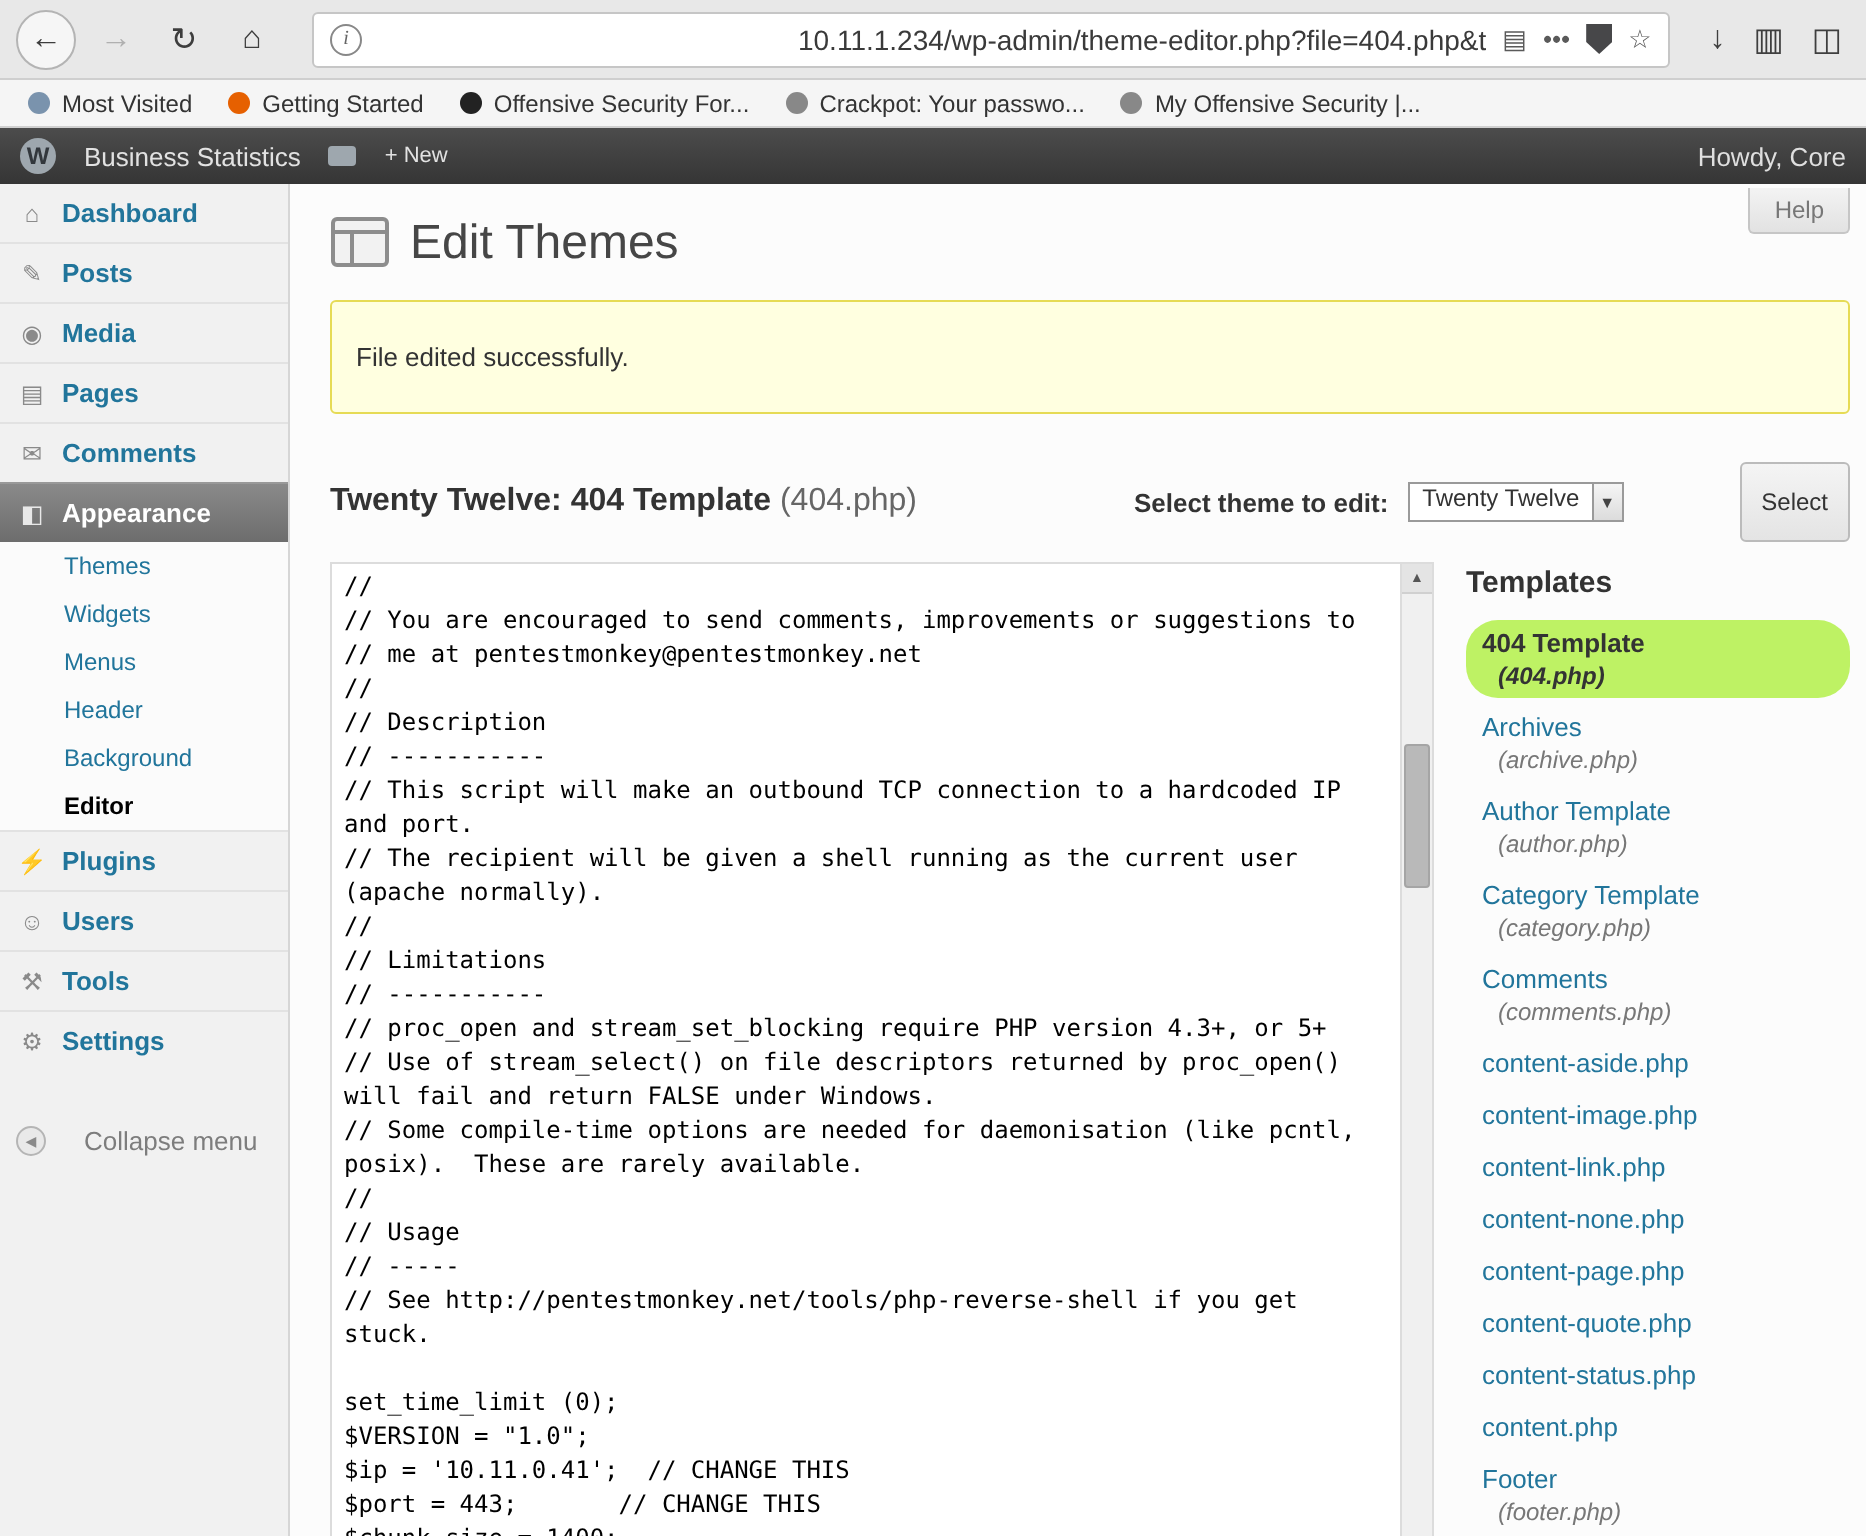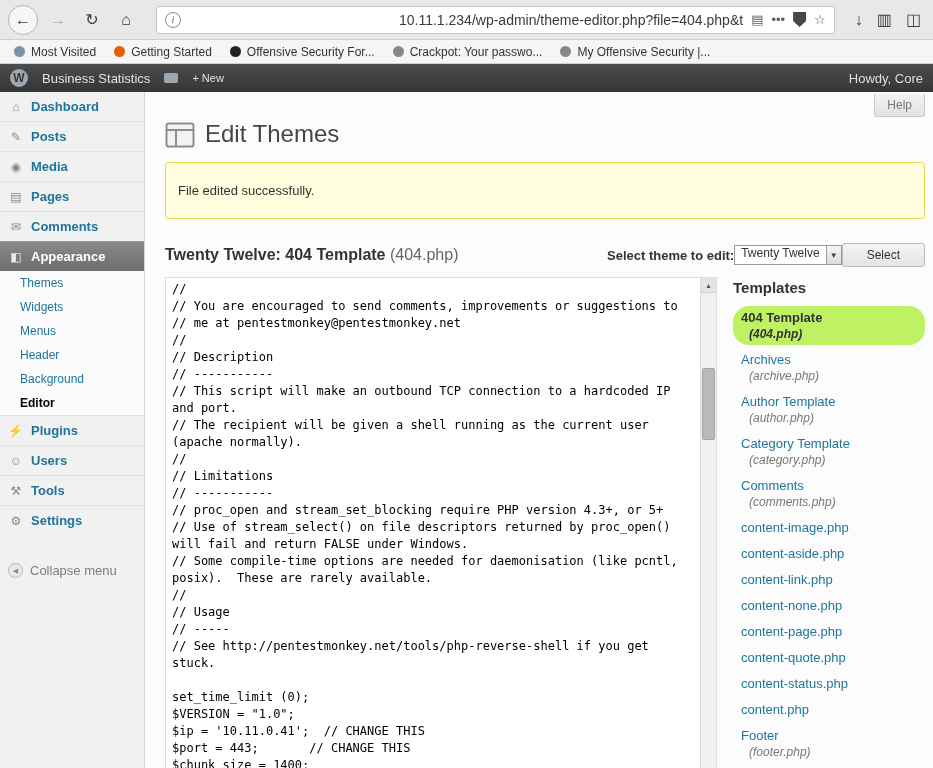--- a/index.html
+++ b/index.html
@@ -32,41 +32,41 @@
   .ab-howdy { margin-left:auto; font-size:13px; color:#dfdfdf; white-space:nowrap; }
 
   
   .wp-body { display:flex; height:676px; }
   .wp-sidebar { width:145px; background:#f1f1f1; border-right:1px solid #d6d6d6; font-size:13px; flex-shrink:0; }
   .type-top { display:flex; align-items:center; gap:7px; padding:7px 8px; font-weight:bold; color:#21759b; border-top:1px solid #e2e2e2; cursor:pointer; }
   .wp-sidebar .type-top:first-child { border-top:none; }
   .mi-icon { width:16px; text-align:center; color:#8a8a8a; font-weight:normal; font-size:12px; }
   .type-top.active { background:linear-gradient(#8a8a8a,#6d6d6d); color:#fff; border-top-color:#999; }
   .type-top.active .mi-icon { color:#e8e8e8; }
-  .type-sub { padding:5px 8px 5px 20px; font-size:12px; color:#21759b; background:#fbfbfb; cursor:pointer; }
+  .type-sub { padding:5px 8px 5px 32px; font-size:12px; color:#21759b; background:#fbfbfb; cursor:pointer; }
   .type-sub.bold { font-weight:bold; color:#000; }
-  .collapse-row { display:flex; gap:7px; padding:10px 8px; margin-top:18px; color:#7d7d7d; font-size:13px; cursor:pointer; }
+  .collapse-row { display:flex; gap:19px; padding:10px 8px; margin-top:18px; color:#7d7d7d; font-size:13px; cursor:pointer; }
   .collapse-ic { width:15px; height:15px; border:1px solid #b5b5b5; border-radius:50%; background:#e9e9e9; color:#8a8a8a; font-size:7px; display:flex; align-items:center; justify-content:center; }
 
   .wp-content { flex:1; padding:0 8px 0 20px; background:#fcfcfc; position:relative; overflow:hidden; }
   .help-tab { position:absolute; top:2px; right:8px; padding:4px 12px; background:linear-gradient(#f3f3f3,#e2e2e2); border:1px solid #c6c6c6; border-top:none; border-radius:0 0 3px 3px; font-size:12px; color:#777; cursor:pointer; }
-  .page-head { display:flex; align-items:flex-end; gap:10px; padding-top:28px; }
+  .page-head { display:flex; align-items:flex-start; gap:10px; padding-top:16px; }
   .head-icon { flex-shrink:0; }
   h1.page-title { font-size:24px; font-weight:normal; color:#464646; }
   .notice { margin-top:14px; background:#ffffe0; border:1px solid #e6db55; border-radius:3px; padding:20px 12px; font-size:13px; color:#333; }
 
   .file-row { display:flex; justify-content:space-between; align-items:center; margin-top:24px; }
   .file-title { font-size:16px; font-weight:bold; color:#333; }
   .file-name { font-weight:normal; color:#666; }
-  .theme-picker { display:flex; align-items:center; gap:0; font-size:12px; color:#333; }
+  .theme-picker { display:flex; align-items:center; gap:10px; font-size:12px; color:#333; }
   .picker-label { font-weight:bold; font-size:13px; }
   .select-box { display:inline-flex; align-items:flex-start; height:20px; border:1px solid #9a9a9a; background:#fff; font-size:12px; cursor:pointer; }
   .select-box .sel-val { padding:0 6px; min-width:86px; }
   .select-box .sel-arrow { width:15px; align-self:stretch; background:linear-gradient(#f5f5f5,#dcdcdc); border-left:1px solid #9a9a9a; font-size:8px; color:#444; display:flex; align-items:center; justify-content:center; }
-  .btn { height:24px; padding:0 24px; border:1px solid #bbb; border-radius:3px; background:linear-gradient(#f4f4f4,#e4e4e4); font-size:12px; color:#333; cursor:pointer; font-family:inherit; }
+  .btn { height:40px; padding:0 10px; border:1px solid #bbb; border-radius:3px; background:linear-gradient(#f4f4f4,#e4e4e4); font-size:12px; color:#333; cursor:pointer; font-family:inherit;margin-left:48px; }
 
   .editor-row { display:flex; gap:16px; margin-top:10px; }
   .code-col { flex:1; min-width:0; }
   .code-box { display:flex; border:1px solid #dcdcdc; background:#fff; height:516px; }
   .code-box textarea { flex:1; border:none; outline:none; resize:none; overflow:hidden; padding:3px 6px; background:#fff; color:#000; font:12px/17px "DejaVu Sans Mono", monospace; white-space:pre-wrap; }
   .vscroll { width:16px; background:#f0f0f0; border-left:1px solid #dcdcdc; position:relative; flex-shrink:0; }
   .sb-arrow { position:absolute; left:0; width:100%; height:15px; background:#e4e4e4; color:#555; font-size:7px; display:flex; align-items:center; justify-content:center; cursor:pointer; }
   .sb-up { top:0; border-bottom:1px solid #d0d0d0; }
   .sb-down { bottom:0; border-top:1px solid #d0d0d0; }
   .sb-thumb { position:absolute; left:1px; top:90px; width:13px; height:72px; background:#b9b9b9; border:1px solid #a5a5a5; border-radius:2px; cursor:grab; }
@@ -324,26 +324,26 @@
     <div class="tpl-name">Category Template</div>
     <div class="tpl-file">(category.php)</div>
   </div>
 
   <div class="tpl-item">
     <div class="tpl-name">Comments</div>
     <div class="tpl-file">(comments.php)</div>
   </div>
 
   <div class="tpl-item">
+    <div class="tpl-name">content-aside.php</div>
+
+  </div>
+
+  <div class="tpl-item">
     <div class="tpl-name">content-image.php</div>
-
-  </div>
-
-  <div class="tpl-item">
-    <div class="tpl-name">content-aside.php</div>
 
   </div>
 
   <div class="tpl-item">
     <div class="tpl-name">content-link.php</div>
 
   </div>
 
   <div class="tpl-item">
     <div class="tpl-name">content-none.php</div>

